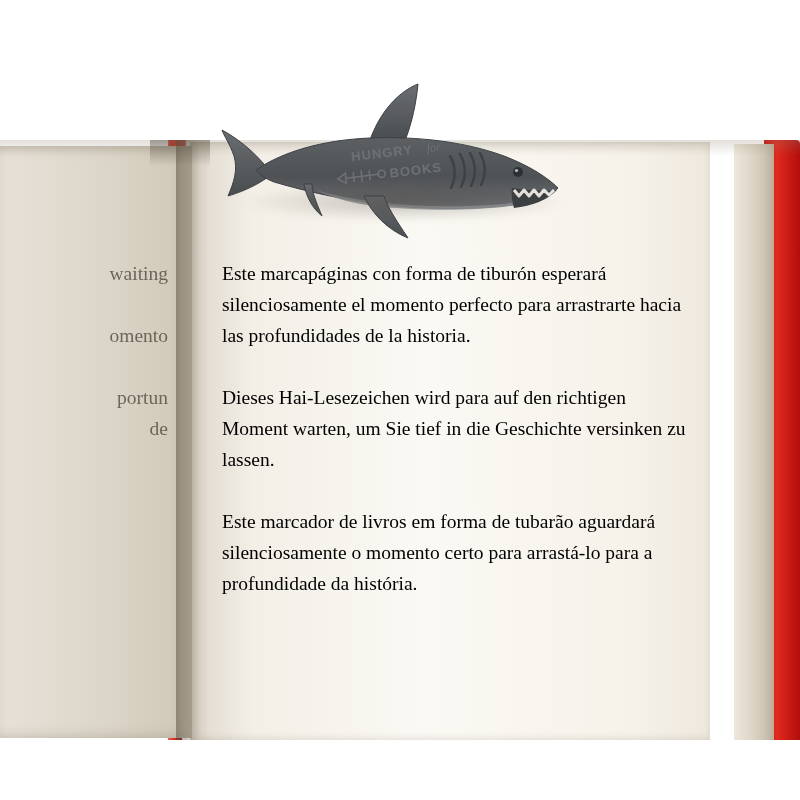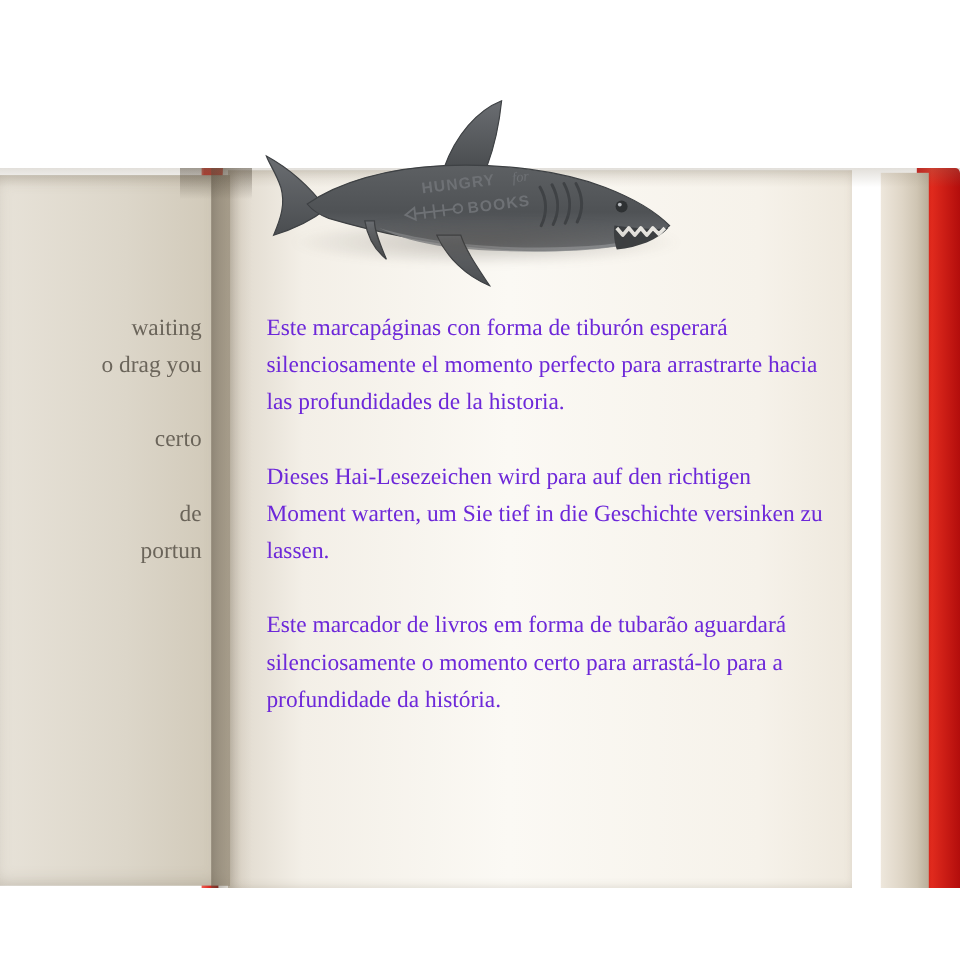--- a/index.html
+++ b/index.html
@@ -112,21 +112,21 @@
     height: 16px;
     background: linear-gradient(to bottom, rgba(140,128,108,0.25), rgba(255,255,255,0));
   }
 
   
   .text-right {
     position: absolute;
     left: 222px;
     top: 118px;
     width: 470px;
-    color: #6d28d9;
+    color: #000000;
     font-size: 19.5px;
     line-height: 31px;
   }
   .para { margin: 0 0 31px 0; }
   .para:last-child { margin-bottom: 16px; }
 
   .text-left {
     position: absolute;
     left: 0px;
     top: 118px;
@@ -170,26 +170,25 @@
     <div class="page-right"></div>
     <div class="cover-left"></div>
     <div class="cover-left-top"></div>
     <div class="page-left"></div>
     <div class="gutter"></div>
     <div class="gutter-top"></div>
     <div class="page-top-shade"></div>
 
     <div class="text-left">
       <span class="lline">waiting</span>
-      <span class="lline">o drag you</span>
       <span class="lgap"></span>
-      <span class="lline">certo</span>
+      <span class="lline">omento</span>
       <span class="lgap"></span>
+      <span class="lline">portun</span>
       <span class="lline">de</span>
-      <span class="lline">portun</span>
     </div>
 
     <div class="text-right">
       <p class="para">Este marcapáginas con forma de tiburón esperará silenciosamente el momento perfecto para arrastrarte hacia las profundidades de la historia.</p>
       <p class="para">Dieses Hai-Lesezeichen wird para auf den richtigen Moment warten, um Sie tief in die Geschichte versinken zu lassen.</p>
       <p class="para">Este marcador de livros em forma de tubarão aguardará silenciosamente o momento certo para arrastá-lo para a profundidade da história.</p>
     </div>
   </div>
 
   <div class="shark-wrap">

